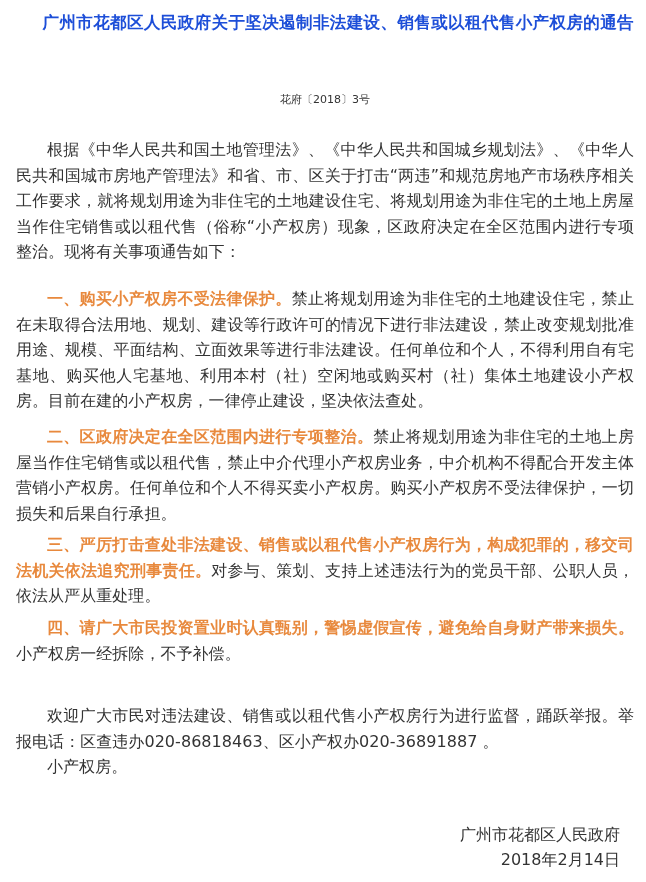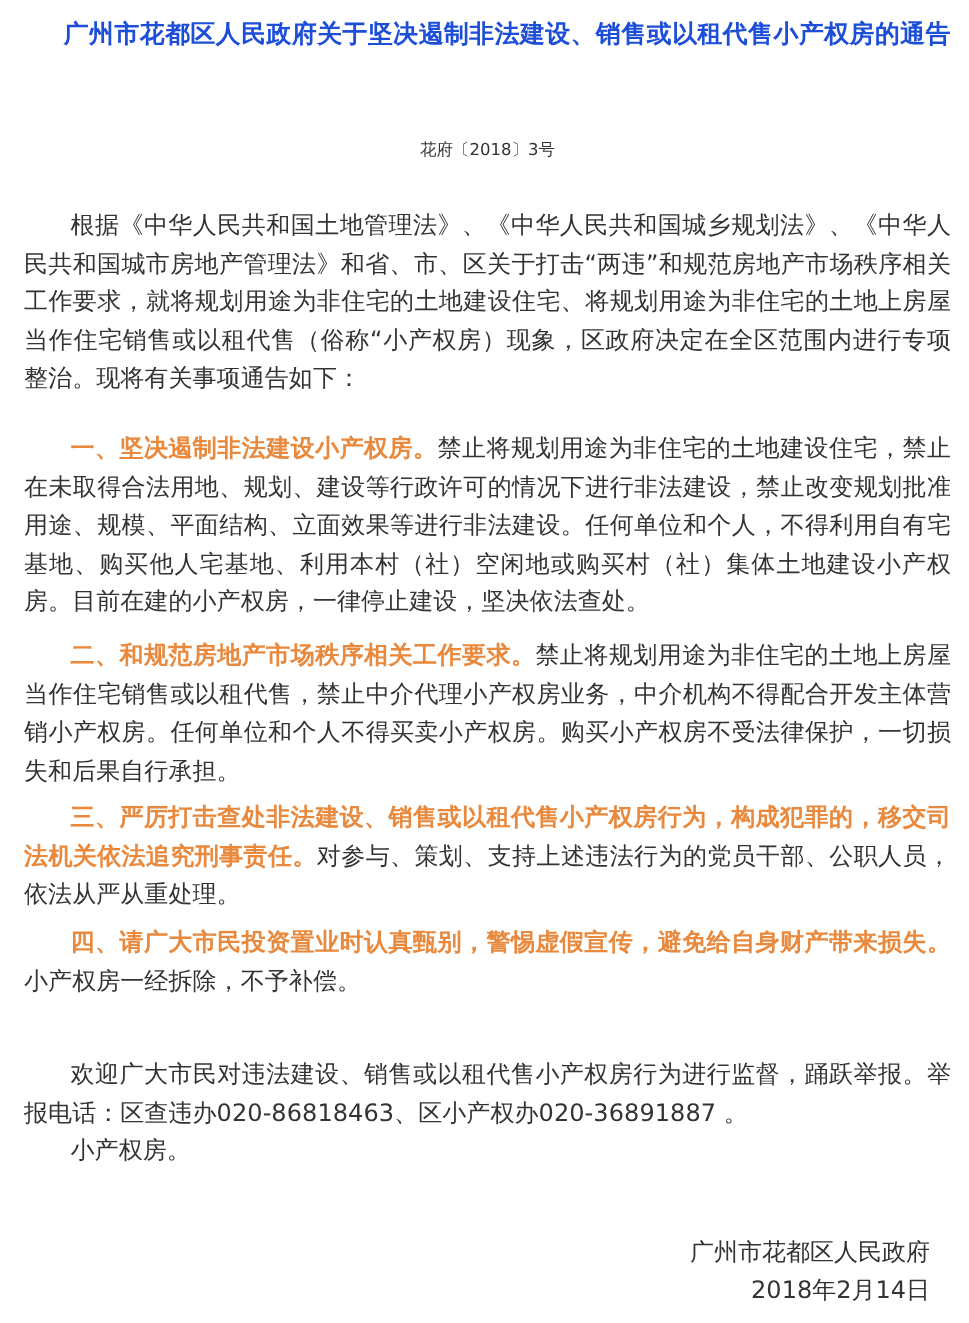--- a/index.html
+++ b/index.html
@@ -32,25 +32,25 @@
 </head>
 <body>
 
 <div class="page">
   <div class="title">广州市花都区人民政府关于坚决遏制非法建设、销售或以租代售小产权房的通告</div>
   <div class="docno">花府〔2018〕3号</div>
 
   <p class="para" style="top:137px;">根据《中华人民共和国土地管理法》、《中华人民共和国城乡规划法》、《中华人民共和国城市房地产管理法》和省、市、区关于打击“两违”和规范房地产市场秩序相关工作要求，就将规划用途为非住宅的土地建设住宅、将规划用途为非住宅的土地上房屋当作住宅销售或以租代售（俗称“小产权房）现象，区政府决定在全区范围内进行专项整治。现将有关事项通告如下：</p>
 
   <p class="para" style="top:286px;">
-    <span class="hl">一、坚决遏制非法建设小产权房。</span><span>禁止将规划用途为非住宅的土地建设住宅，禁止在未取得合法用地、规划、建设等行政许可的情况下进行非法建设，禁止改变规划批准用途、规模、平面结构、立面效果等进行非法建设。任何单位和个人，不得利用自有宅基地、购买他人宅基地、利用本村（社）空闲地或购买村（社）集体土地建设小产权房。目前在建的小产权房，一律停止建设，坚决依法查处。</span>
+    <span class="hl">一、购买小产权房不受法律保护。</span><span>禁止将规划用途为非住宅的土地建设住宅，禁止在未取得合法用地、规划、建设等行政许可的情况下进行非法建设，禁止改变规划批准用途、规模、平面结构、立面效果等进行非法建设。任何单位和个人，不得利用自有宅基地、购买他人宅基地、利用本村（社）空闲地或购买村（社）集体土地建设小产权房。目前在建的小产权房，一律停止建设，坚决依法查处。</span>
   </p>
 
   <p class="para" style="top:424px;">
-    <span class="hl">二、和规范房地产市场秩序相关工作要求。</span><span>禁止将规划用途为非住宅的土地上房屋当作住宅销售或以租代售，禁止中介代理小产权房业务，中介机构不得配合开发主体营销小产权房。任何单位和个人不得买卖小产权房。购买小产权房不受法律保护，一切损失和后果自行承担。</span>
+    <span class="hl">二、区政府决定在全区范围内进行专项整治。</span><span>禁止将规划用途为非住宅的土地上房屋当作住宅销售或以租代售，禁止中介代理小产权房业务，中介机构不得配合开发主体营销小产权房。任何单位和个人不得买卖小产权房。购买小产权房不受法律保护，一切损失和后果自行承担。</span>
   </p>
 
   <p class="para" style="top:532px;">
     <span class="hl">三、严厉打击查处非法建设、销售或以租代售小产权房行为，构成犯罪的，移交司法机关依法追究刑事责任。</span><span>对参与、策划、支持上述违法行为的党员干部、公职人员，依法从严从重处理。</span>
   </p>
 
   <p class="para" style="top:615px;">
     <span class="hl">四、请广大市民投资置业时认真甄别，警惕虚假宣传，避免给自身财产带来损失。</span><span>小产权房一经拆除，不予补偿。</span>
   </p>
 

